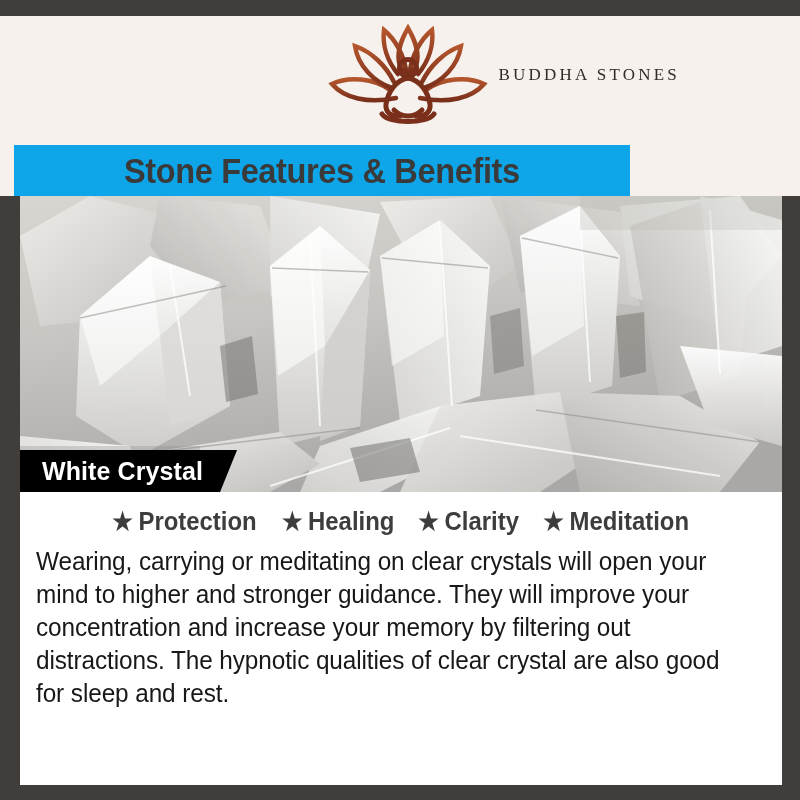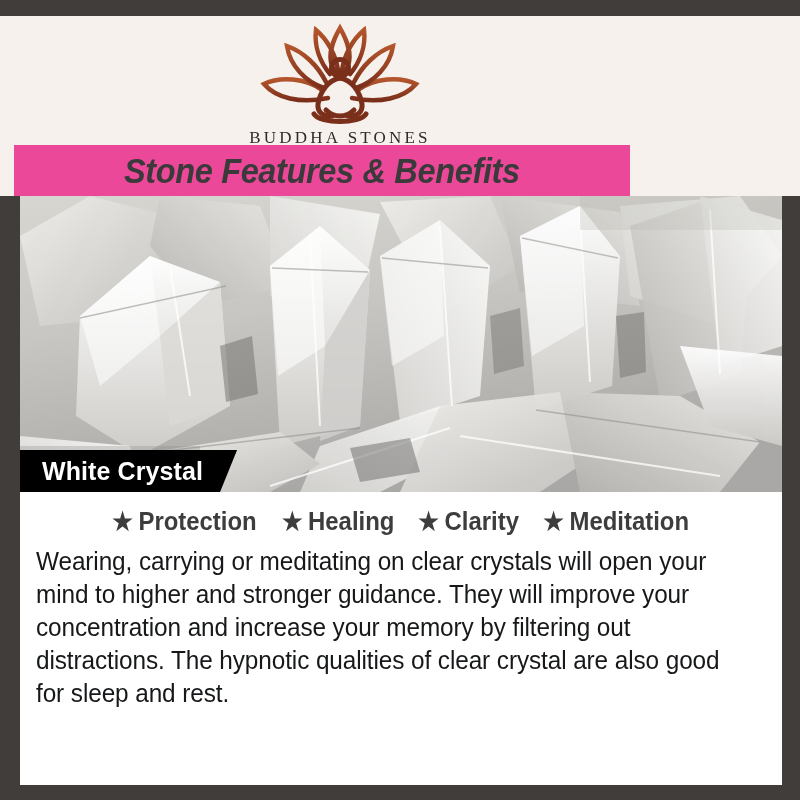--- a/index.html
+++ b/index.html
@@ -34,37 +34,37 @@
     border-top:44px solid transparent;
   }
 
   
   .header{
     position:absolute;left:0;top:16px;width:800px;height:180px;
     background:#f6f1ec;
   }
   .logo-wrap{
     position:absolute;left:0;top:6px;width:680px;
-    display:flex;flex-direction:column;align-items:center;justify-content:flex-end;
+    display:flex;align-items:center;justify-content:flex-end;
   }
   .lotus{display:block;}
   .brand{
     margin-top:2px;
     font-family:"Liberation Serif", serif;
     font-size:17px;letter-spacing:3.2px;
     color:#2f2b28;font-weight:400;
     text-align:center;
   }
 
   
   .title-band{
     position:absolute;left:14px;top:129px;
     width:616px;height:51px;
-    background:#ec4899;
-    display:flex;align-items:center;justify-content:center;font-style:italic;
+    background:#0ea5e9;
+    display:flex;align-items:center;justify-content:center;
   }
   .title{
     font-family:"Liberation Sans Narrow","Liberation Sans", sans-serif;
     font-size:35px;font-weight:700;
     letter-spacing:-0.4px;
     color:#3a3a3a;
     transform:scaleX(0.93);
     transform-origin:center;
     white-space:nowrap;
   }

